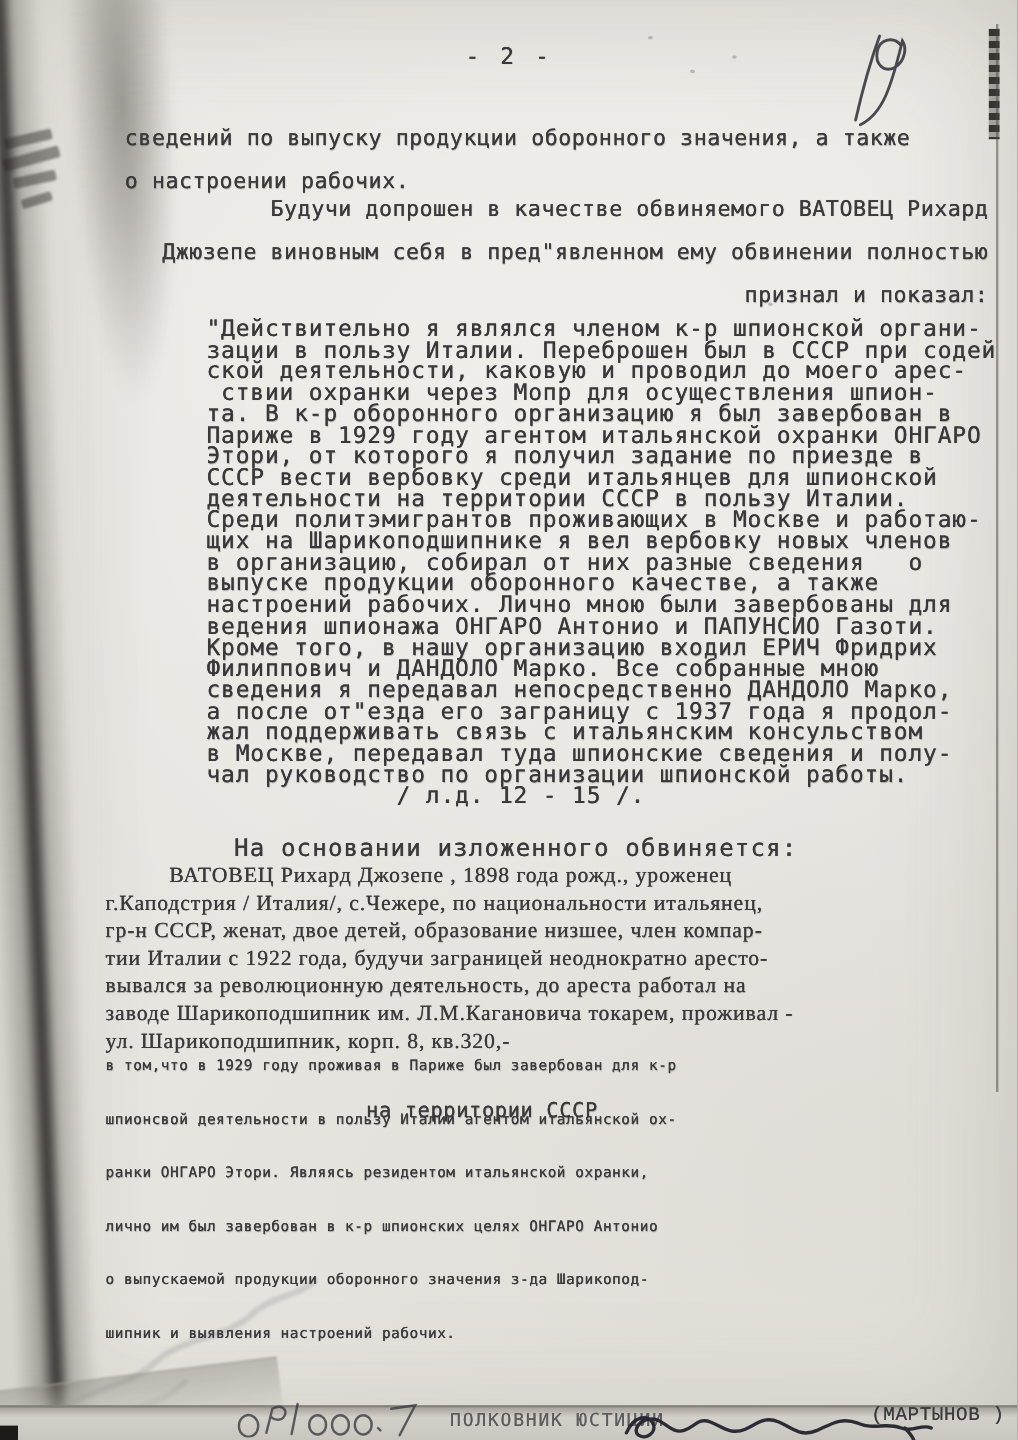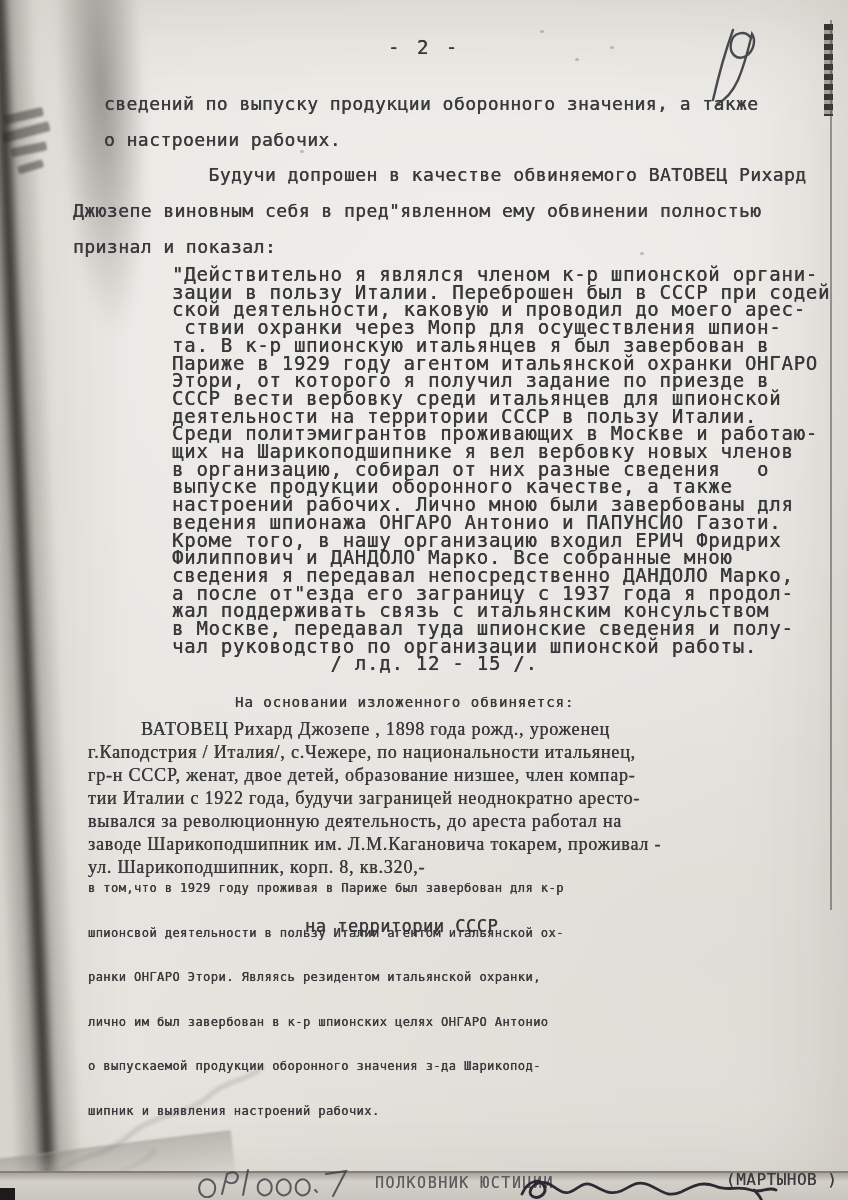--- a/index.html
+++ b/index.html
@@ -10,24 +10,24 @@
       radial-gradient(circle at 55% 30%, rgba(255,255,255,.30), rgba(255,255,255,0) 55%),
       radial-gradient(circle at 85% 80%, rgba(185,180,170,.14), rgba(185,180,170,0) 50%),
       linear-gradient(180deg, #ebe9e4 0%, #e8e6e1 60%, #e5e3dd 100%);
     box-shadow: inset 0 0 110px rgba(120,114,102,.28);
     font-family:"DejaVu Sans Mono", monospace;
   }
   
   .tblock { position:absolute; color:#3a393c;
             text-shadow: 0 0 .5px rgba(45,44,46,.85), .4px .4px .7px rgba(45,44,46,.35); }
   .tline  { white-space:pre; }
-  .b-intro     { left:104px; top:86px;  font-size:18px; line-height:36px;   letter-spacing:.45px; }
-  .b-preamble  { left:73px;  top:157px; font-size:18px; line-height:36px;   letter-spacing:.45px; }
+  .b-intro     { left:104px; top:98px;  font-size:18px; line-height:36px;   letter-spacing:.45px; }
+  .b-preamble  { left:90px;  top:157px; font-size:18px; line-height:36px;   letter-spacing:.45px;text-align:right; }
   .b-testimony { left:172px; top:266px; font-size:19px; line-height:17.7px; letter-spacing:.75px; color:#38373a; }
-  .b-heading   { left:195px; top:694px; font-size:14px; letter-spacing:1px;  white-space:pre;margin-left:40px; }
+  .b-heading   { left:195px; top:694px; font-size:20px; letter-spacing:1px;  white-space:pre; }
   .b-bio       { left:88px;  top:718px; font-size:18px; line-height:23px;   letter-spacing:.8px;font-family:Liberation Serif, serif; }
   .b-charge    { left:88px;  top:866px; font-size:12px; line-height:44.5px; letter-spacing:.45px; }
   .b-insert    { left:305px; top:898px; font-size:17px; letter-spacing:.5px; white-space:pre;margin-top:18px; }
   .b-pagenum   { left:388px; top:36px;  font-size:19px; letter-spacing:3px;  white-space:pre; }
   
   .left-wash { position:absolute; left:0; top:0; width:130px; height:1200px;
                background:linear-gradient(90deg, #d8d5cf 0%, rgba(216,213,207,0) 100%); opacity:.75; }
   .crease { position:absolute; left:15px; top:-15px; width:70px; height:1230px;
             background:linear-gradient(90deg, rgba(90,86,80,0) 0%, rgba(80,76,70,.38) 32%,
                        rgba(28,26,23,.88) 50%, rgba(80,76,70,.30) 66%, rgba(120,116,108,0) 100%);
@@ -51,21 +51,21 @@
   .next-page { position:absolute; left:0; top:1171px; width:848px; height:29px;
                background:linear-gradient(180deg, #a8a49d 0%, #d3d0c9 28%, #c8c5be 100%);
                border-top:2px solid #827f78; }
   .corner-black { position:absolute; left:0; top:1188px; width:15px; height:12px; background:#1c1b19; }
   .bleed { position:absolute; left:30px; top:1085px; opacity:.15; filter:blur(1.4px);
            transform:rotate(-13deg); }
   .hand  { position:absolute; }
   .footer-rank { position:absolute; left:375px; top:1174px; font-size:15px; letter-spacing:1.5px;
                  color:#5c5b5e; white-space:pre; text-shadow:0 0 .5px rgba(70,69,72,.7); }
   .footer-name { position:absolute; left:726px; top:1170px; font-size:16px; letter-spacing:.5px;
-                 color:#3b3a3e; white-space:pre; text-shadow:0 0 .5px rgba(45,44,46,.8); }
+                 color:#3b3a3e; white-space:pre; text-shadow:0 0 .5px rgba(45,44,46,.8);font-family:Liberation Mono, monospace; }
 </style>
 </head>
 <body>
 
 <div id="sheet">
 
   <div class="left-wash"></div>
   <div class="crease-smudge"></div>
   <div class="crease"></div>
 
@@ -103,21 +103,21 @@
       <div class="tline">            Будучи допрошен в качестве обвиняемого ВАТОВЕЦ Рихард</div>
       <div class="tline">Джюзепе виновным себя в пред"явленном ему обвинении полностью</div>
       <div class="tline">признал и показал:</div>
     </div>
 
   <div class="tblock b-testimony">
       <div class="tline">"Действительно я являлся членом к-р шпионской органи-</div>
       <div class="tline">зации в пользу Италии. Переброшен был в СССР при содей</div>
       <div class="tline">ской деятельности, каковую и проводил до моего арес-</div>
       <div class="tline"> ствии охранки через Мопр для осуществления шпион-</div>
-      <div class="tline">та. В к-р шпионскую итальянцев я был завербован в</div>
+      <div class="tline">та. В к-р оборонного организацию я был завербован в</div>
       <div class="tline">Париже в 1929 году агентом итальянской охранки ОНГАРО</div>
       <div class="tline">Этори, от которого я получил задание по приезде в</div>
       <div class="tline">СССР вести вербовку среди итальянцев для шпионской</div>
       <div class="tline">деятельности на территории СССР в пользу Италии.</div>
       <div class="tline">Среди политэмигрантов проживающих в Москве и работаю-</div>
       <div class="tline">щих на Шарикоподшипнике я вел вербовку новых членов</div>
       <div class="tline">в организацию, собирал от них разные сведения   о</div>
       <div class="tline">выпуске продукции оборонного качестве, а также</div>
       <div class="tline">настроений рабочих. Лично мною были завербованы для</div>
       <div class="tline">ведения шпионажа ОНГАРО Антонио и ПАПУНСИО Газоти.</div>

